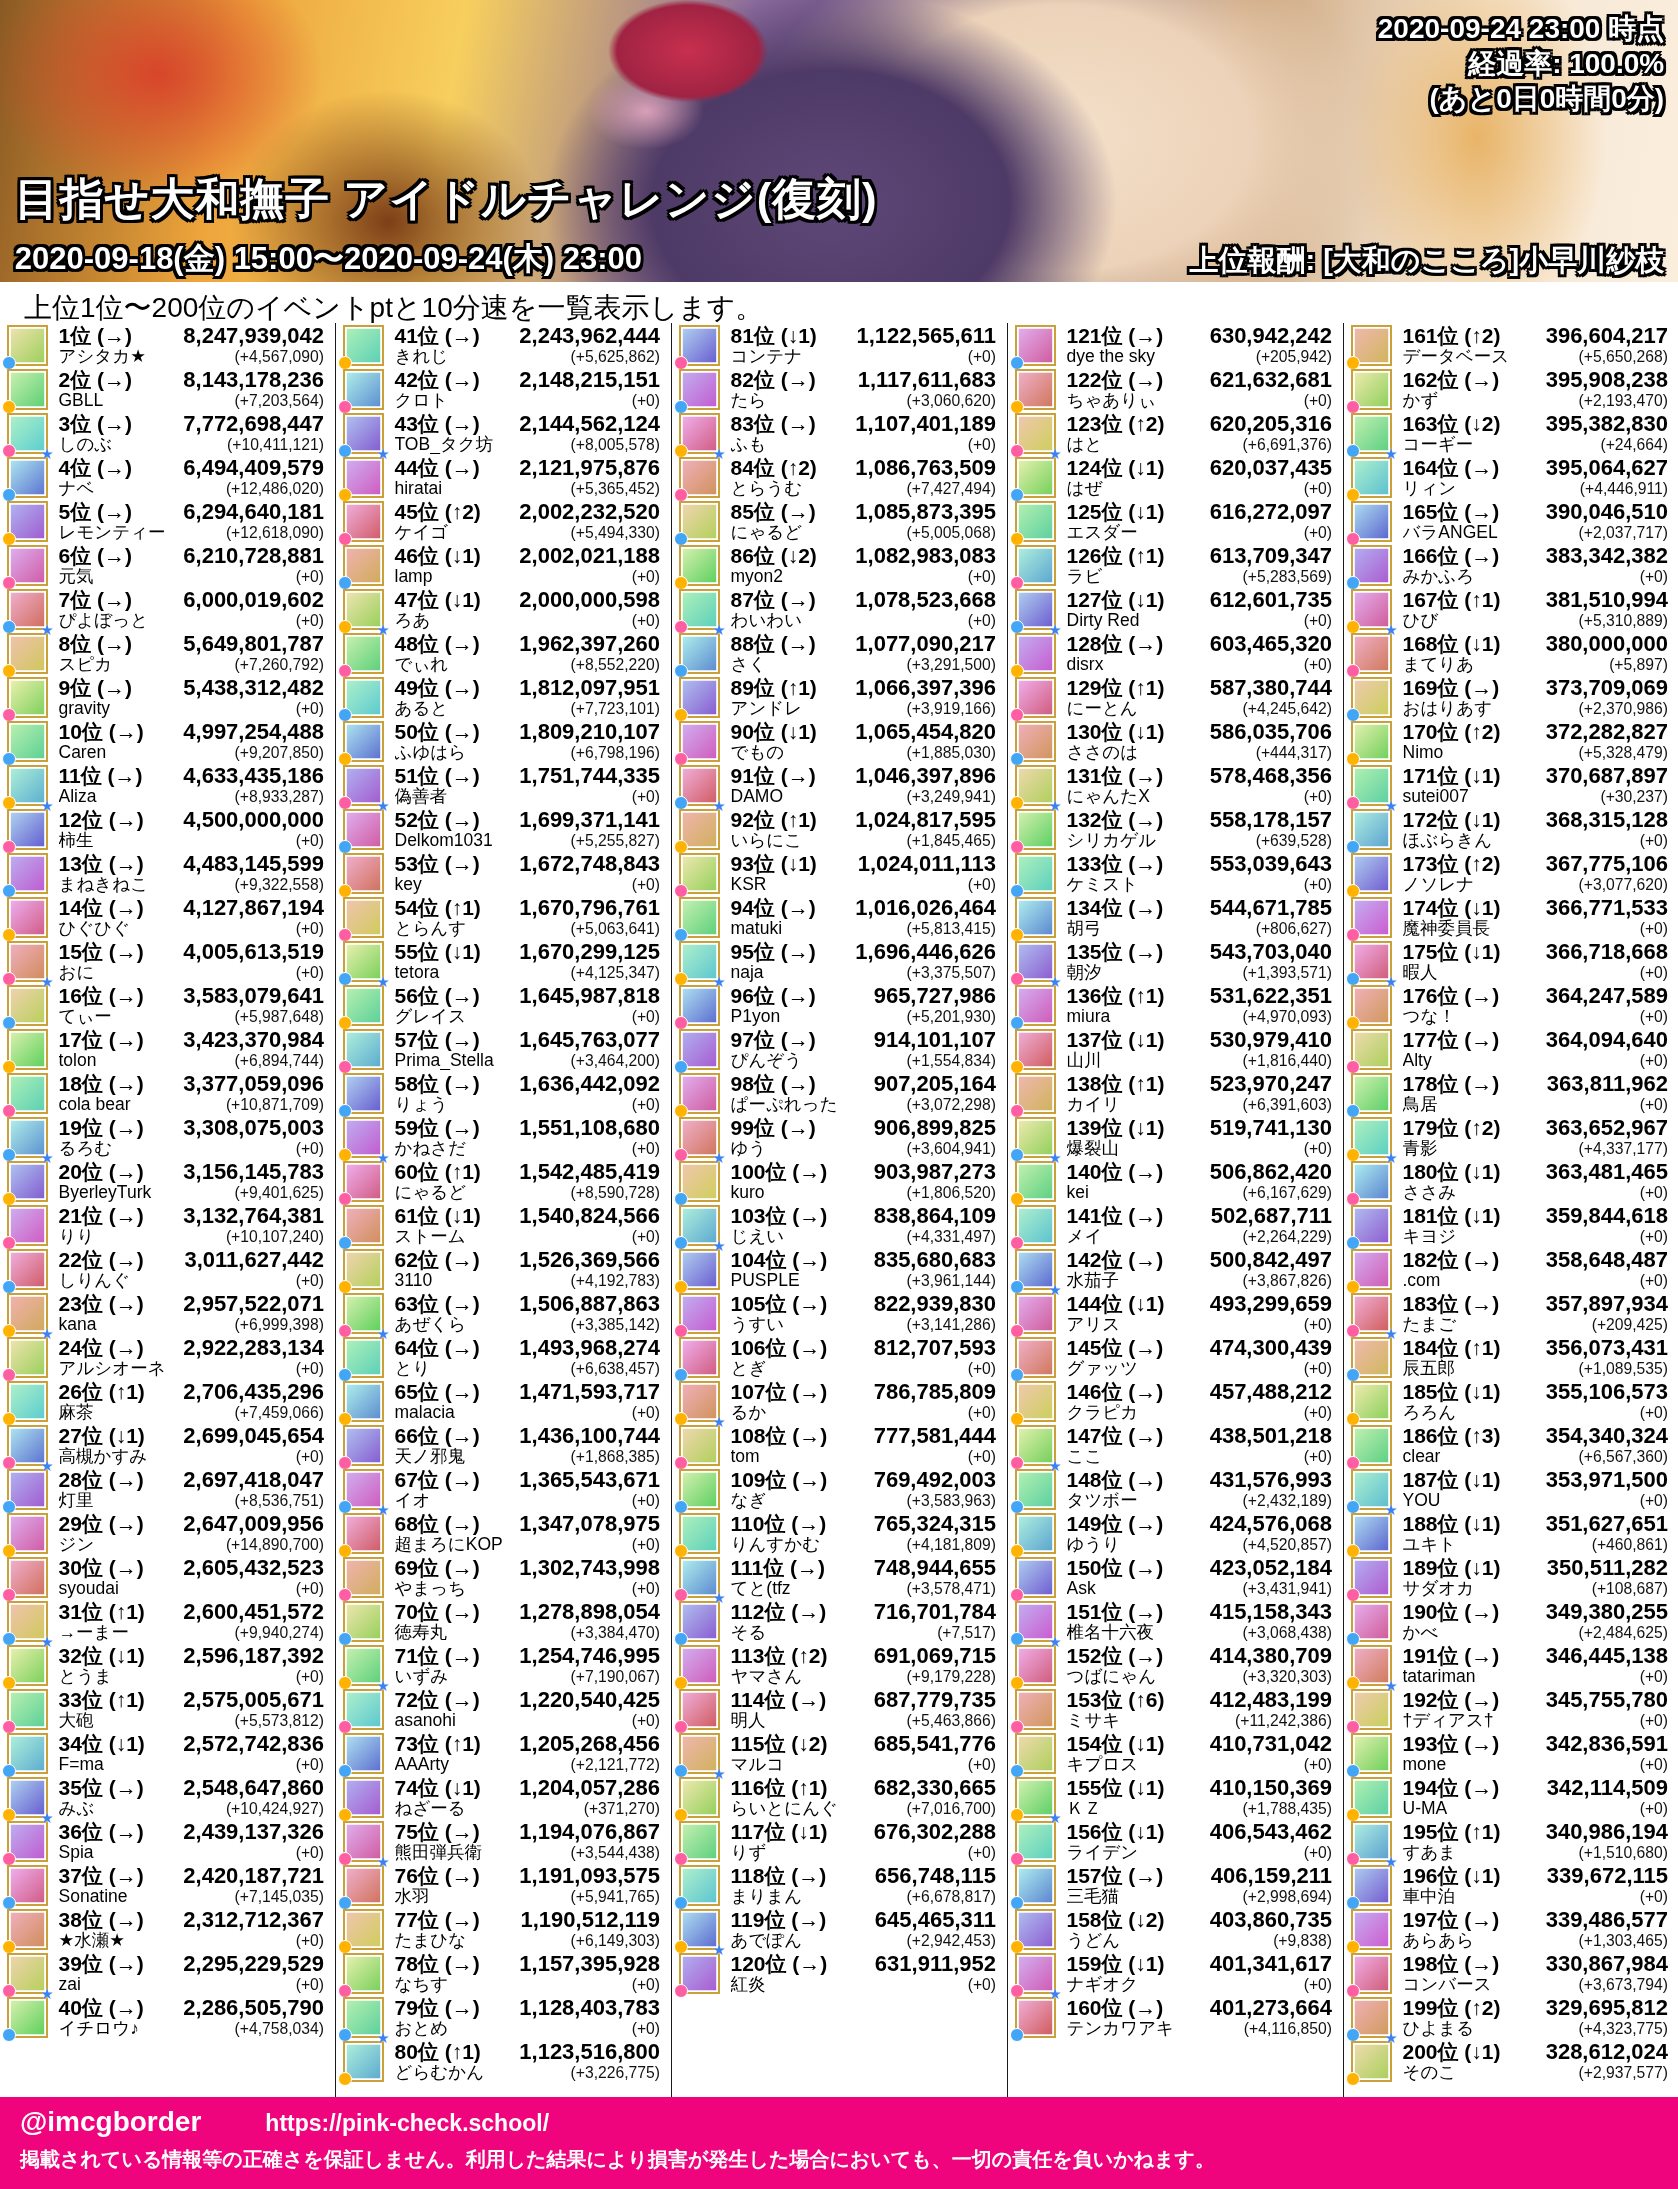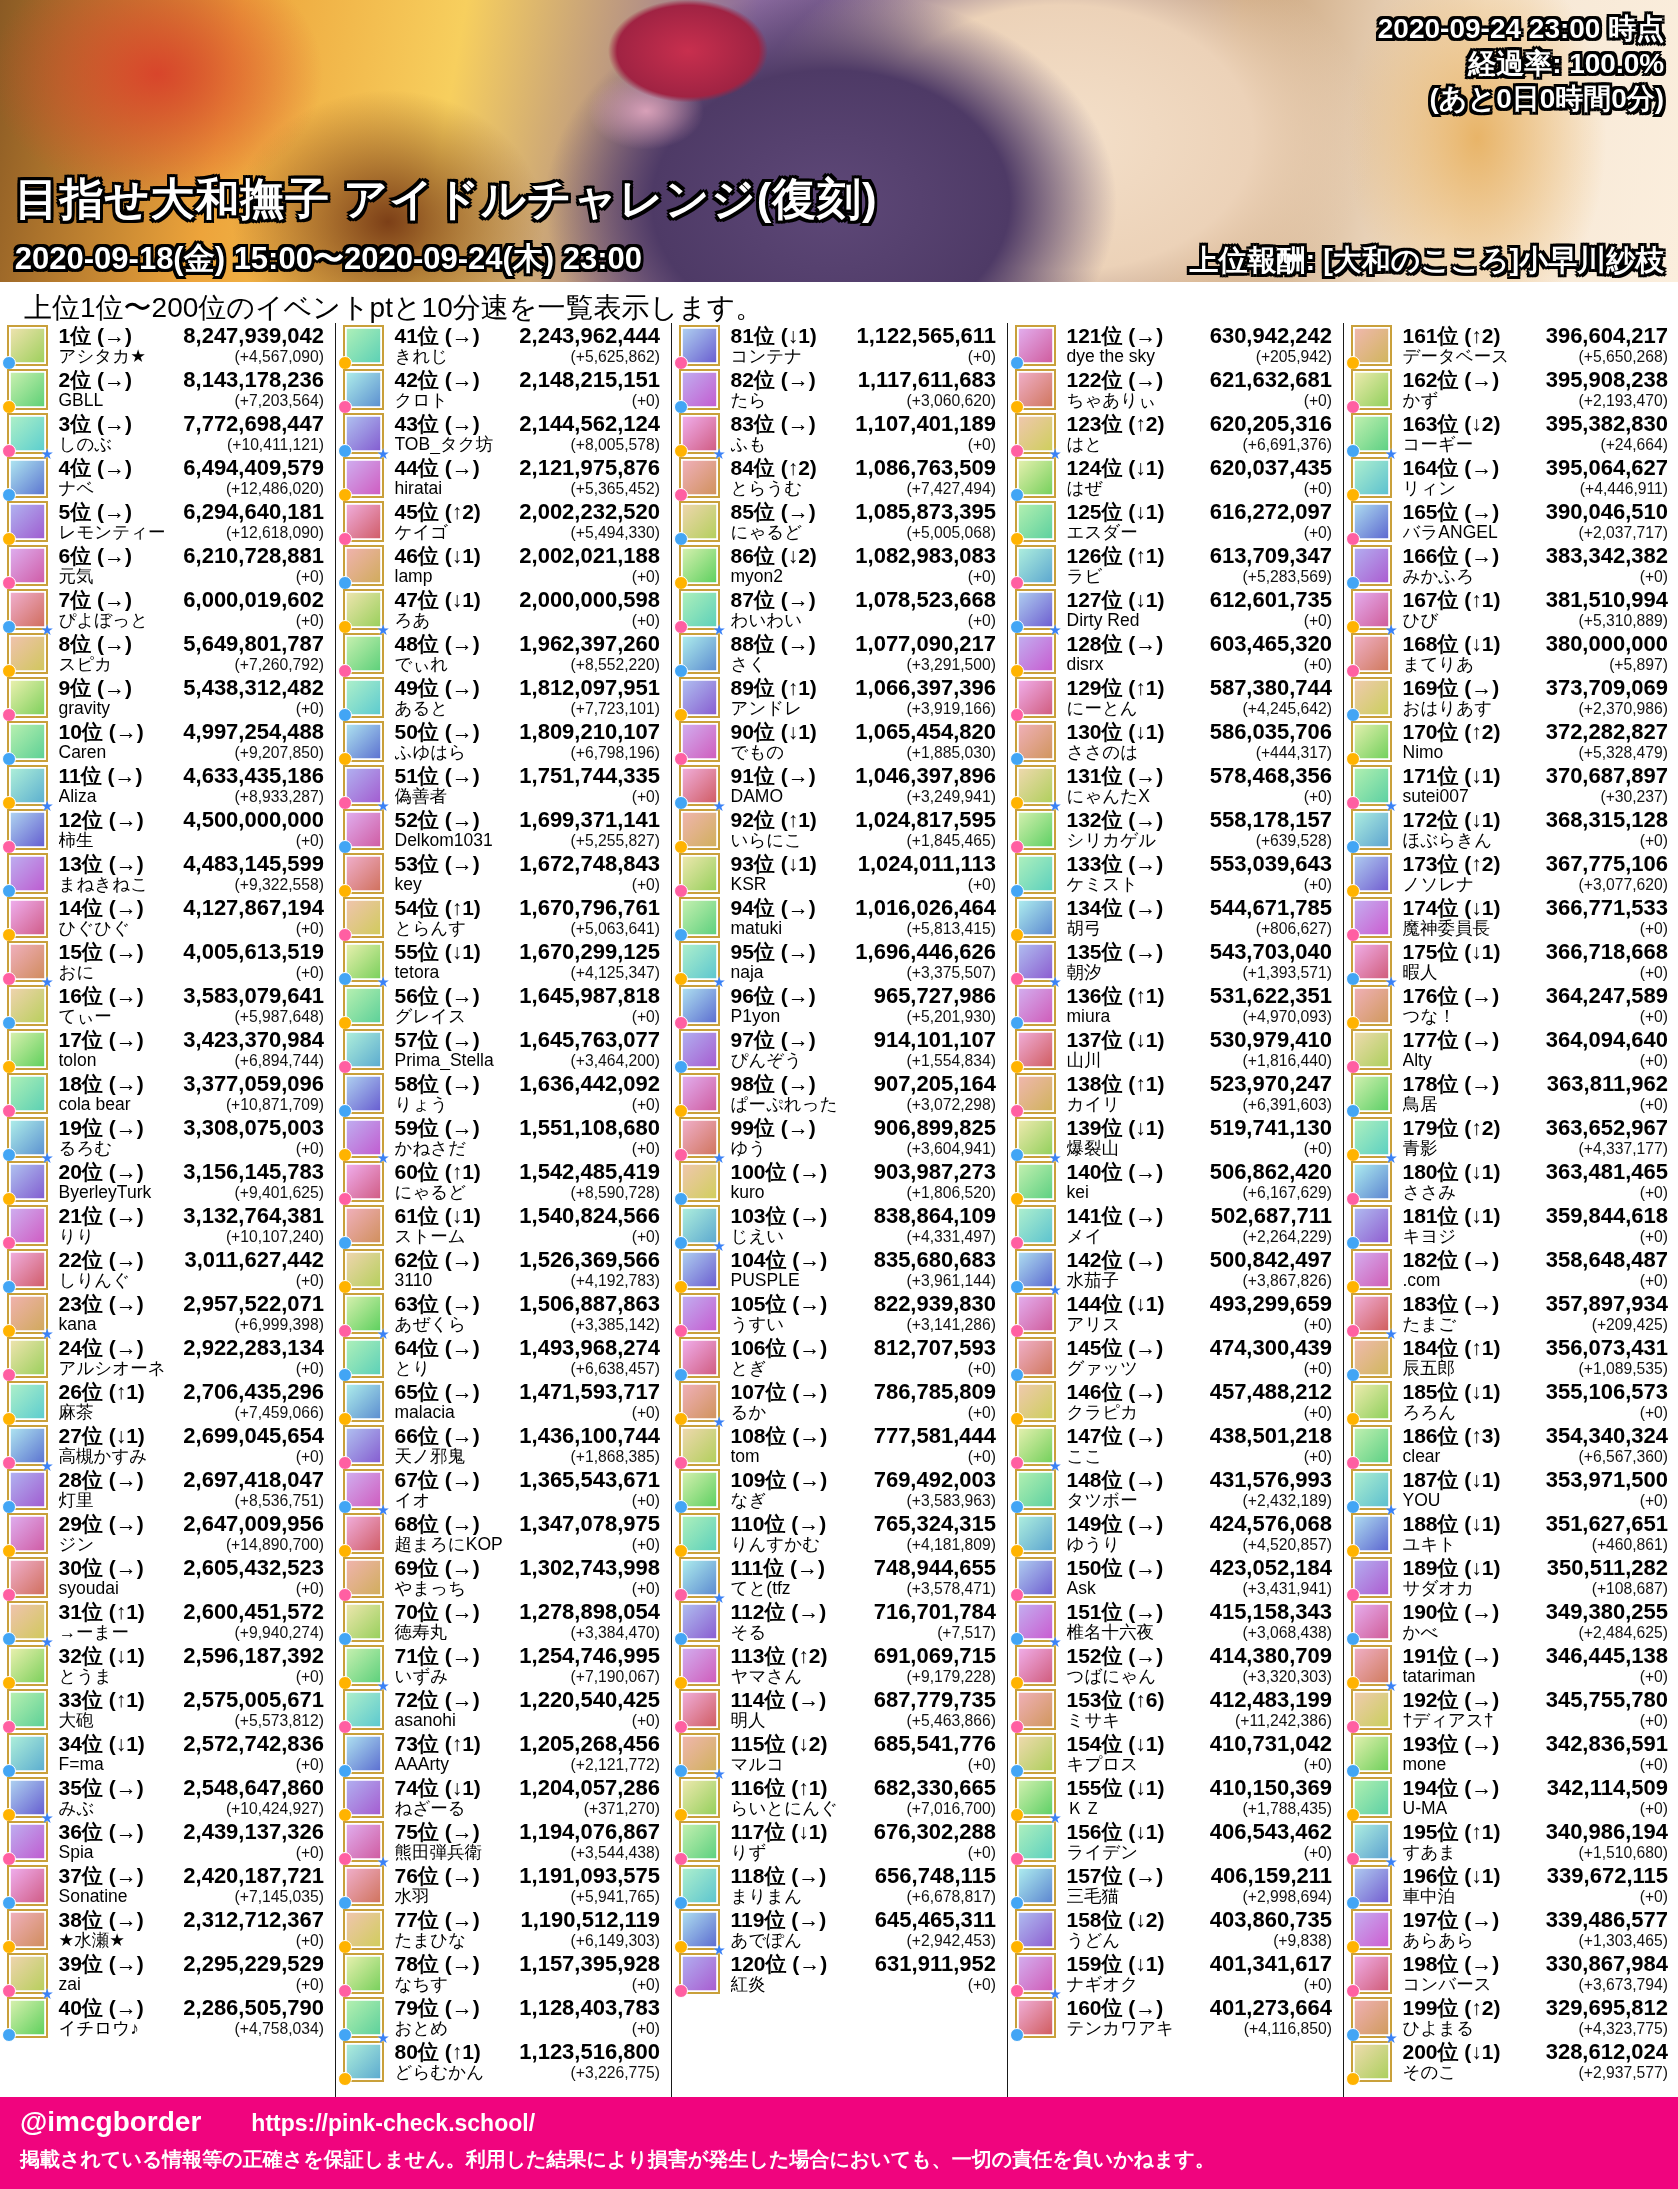--- a/index.html
+++ b/index.html
@@ -44,21 +44,21 @@
   .star{position:absolute;right:-8.3px;top:-12px;font-size:14.8px;line-height:14.8px;text-shadow:0 0 1.8px #fff;}
   .rtext{margin-left:11px;flex:1 1 auto;min-width:0;}
   .rank{font-size:21px;font-weight:bold;color:#000;line-height:23px;white-space:nowrap;}
   .pname{font-size:17.5px;color:#000;line-height:19.4px;white-space:nowrap;overflow:hidden;}
   .rnum{flex:0 0 auto;text-align:right;padding-right:11px;}
   .pts{font-size:22px;font-weight:bold;color:#000;line-height:24px;white-space:nowrap;}
   .delta{font-size:15.7px;color:#111;line-height:17.5px;white-space:nowrap;}
   
   .footer{height:92px;box-sizing:border-box;padding:9.2px 0 0 20px;color:#fff;}
   .f1{font-size:28px;font-weight:bold;white-space:nowrap;}
-  .f1 .url{font-size:23px;margin-left:50px;color:#fff;text-decoration:none;}
+  .f1 .url{font-size:23px;margin-left:64px;color:#fff;text-decoration:none;}
   .f2{font-size:20px;font-weight:bold;margin-top:7.4px;white-space:nowrap;}
 </style>
 </head>
 <body>
 
 <div class="hero">
   <div class="hero-info outline">
     <div>2020-09-24 23:00 時点</div>
     <div>経過率: 100.0%</div>
     <div>(あと0日0時間0分)</div>

